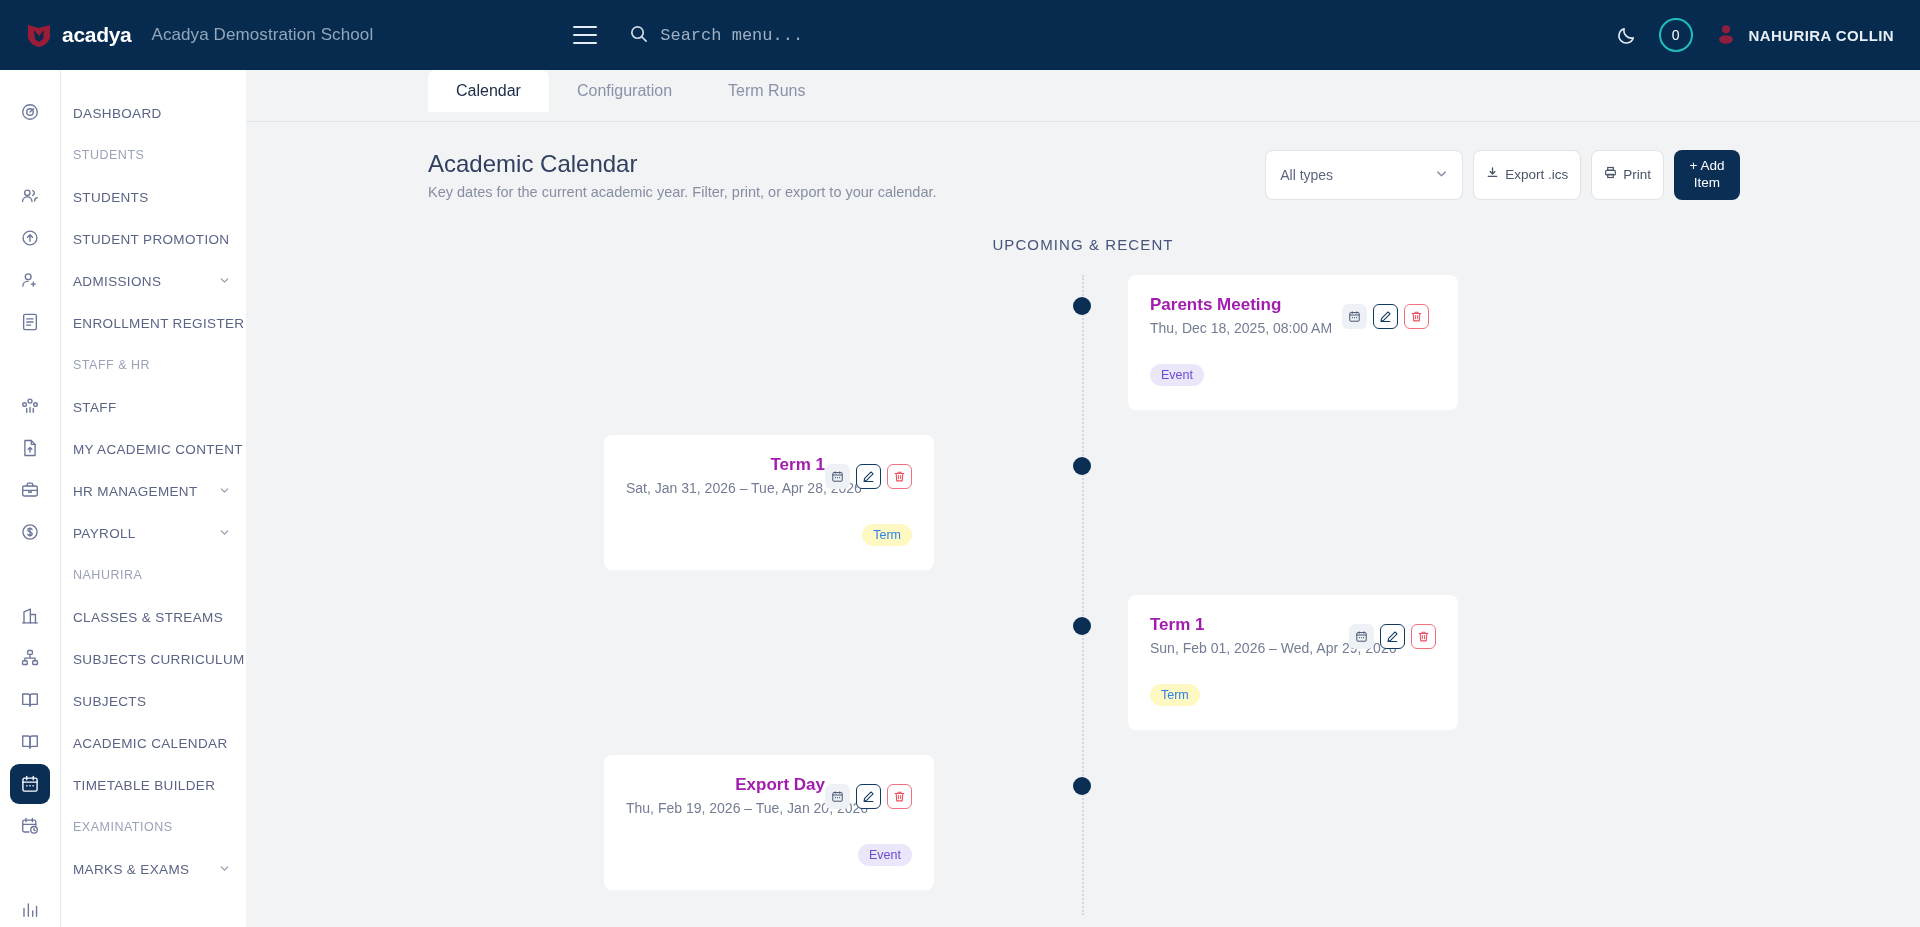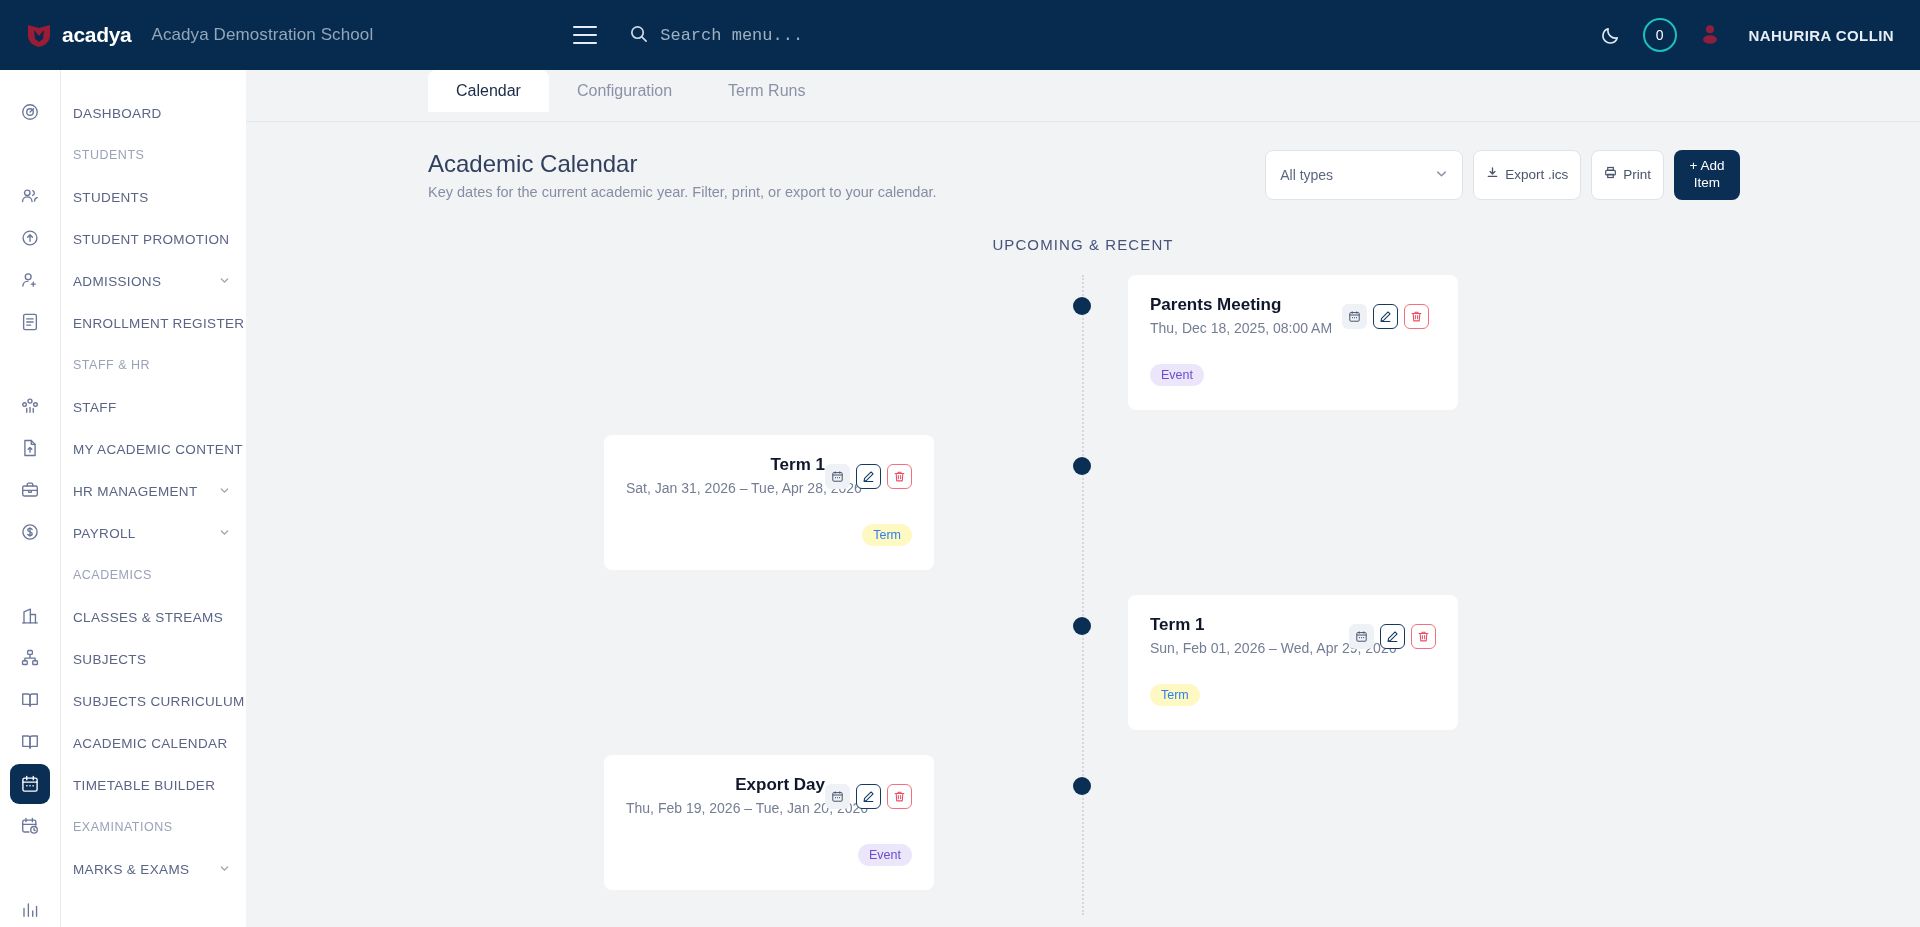--- a/index.html
+++ b/index.html
@@ -44,21 +44,21 @@
   }
   .search-input::placeholder { color: #9fb0c2; }
   .topbar-right { display: flex; align-items: center; gap: 22px; padding-right: 26px; }
   .moon-btn { cursor: pointer; display: flex; }
   .notif-badge {
     width: 34px; height: 34px; border-radius: 50%;
     border: 2px solid #1fbfbf; color: #ffffff;
     display: flex; align-items: center; justify-content: center;
     font-size: 14px; cursor: pointer;
   }
-  .user-chip { display: flex; align-items: center; gap: 28px; cursor: pointer; }
+  .user-chip { display: flex; align-items: center; gap: 12px; cursor: pointer; }
   .user-name { color: #e8eef5; font-size: 15px; font-weight: bold; letter-spacing: .4px; }
 
   
   .sidebar {
     position: absolute; top: 70px; left: 0;
     width: 246px; height: 857px;
     background: #ffffff;
     display: flex;
   }
   .icon-rail {
@@ -164,21 +164,21 @@
     width: 330px; background: #ffffff;
     border-radius: 8px; padding: 20px 22px 24px 22px;
     min-height: 108px;
   }
   .card.right { left: 882px; text-align: left; }
   .card.left  { left: 358px; width: 330px; text-align: right; }
 
   .card-top { display: flex; align-items: flex-start; }
   .card.left .card-top { justify-content: flex-end; }
   .card-texts { min-width: 0; }
-  .card-title { font-size: 17px; color: #0f172a; font-weight: bold; }
+  .card-title { font-size: 17px; color: #a21caf; font-weight: bold; }
   .card-date { font-size: 14px; color: #737d93; margin-top: 5px; white-space: nowrap; }
   .card-actions {
     display: flex; gap: 6px; align-items: center;
     margin-top: 9px; flex: none;
   }
   .card.left .card-actions { margin-left: 0; }
   .card.right .card-actions { margin-left: 10px; }
   .act {
     width: 25px; height: 25px; border-radius: 6px;
     display: flex; align-items: center; justify-content: center;
@@ -400,30 +400,30 @@
             <path d="M2.6 4.4 L6 7.8 L9.4 4.4" stroke-linecap="round" stroke-linejoin="round"></path>
           </svg></span>
       </div>
       <div class="menu-row">
         <span class="lbl">PAYROLL</span>
         <span class="chev"><svg viewBox="0 0 12 12" width="11" height="11" fill="none" stroke="#9aa2b8" stroke-width="1.4">
             <path d="M2.6 4.4 L6 7.8 L9.4 4.4" stroke-linecap="round" stroke-linejoin="round"></path>
           </svg></span>
       </div>
       <div class="menu-section">
-        <span>ACADEMICS</span>
+        <span>NAHURIRA</span>
       </div>
       <div class="menu-row">
         <span class="lbl">CLASSES &amp; STREAMS</span>
       </div>
       <div class="menu-row">
+        <span class="lbl">SUBJECTS CURRICULUM</span>
+      </div>
+      <div class="menu-row">
         <span class="lbl">SUBJECTS</span>
-      </div>
-      <div class="menu-row">
-        <span class="lbl">SUBJECTS CURRICULUM</span>
       </div>
       <div class="menu-row">
         <span class="lbl">ACADEMIC CALENDAR</span>
       </div>
       <div class="menu-row">
         <span class="lbl">TIMETABLE BUILDER</span>
       </div>
       <div class="menu-section">
         <span>EXAMINATIONS</span>
       </div>

